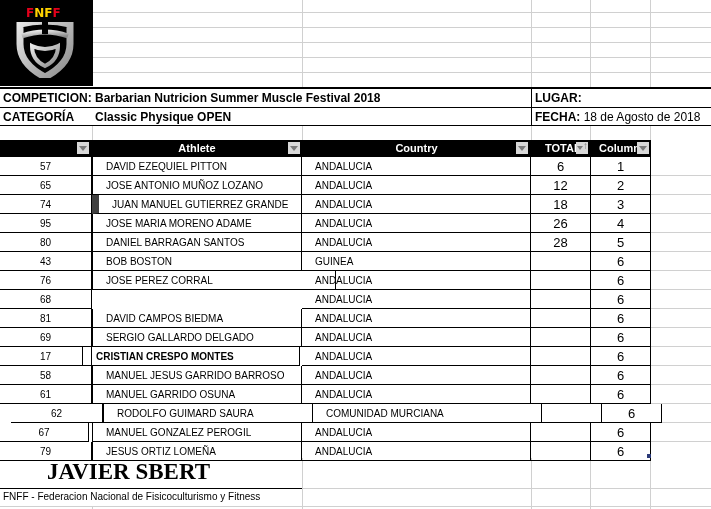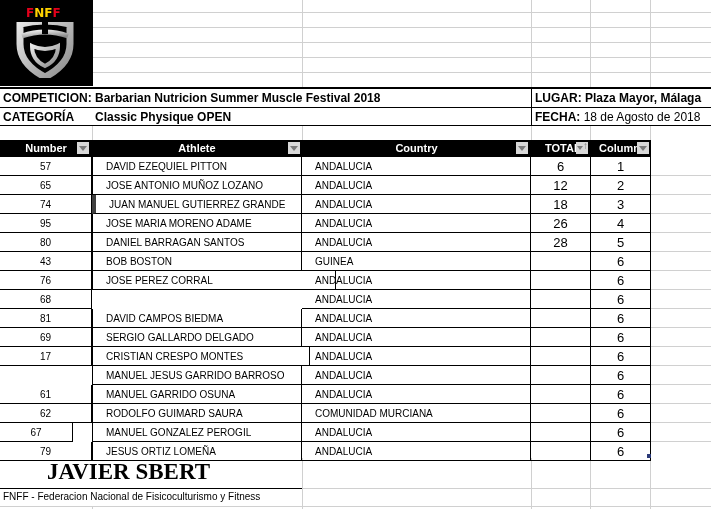--- a/index.html
+++ b/index.html
@@ -107,37 +107,34 @@
 <div class="bline" style="left:0; top:125px; width:711px; height:1px;"></div>
 <div class="bline" style="left:531px; top:87px; width:1px; height:39px;"></div>
 
 <div class="info-row" style="left:3px; top:89px; height:18px;">
   <span>COMPETICION:</span>
 </div>
 <div class="info-row" style="left:95px; top:89px; height:18px;">
   <span>Barbarian Nutricion Summer Muscle Festival 2018</span>
 </div>
 <div class="info-row" style="left:535px; top:89px; height:18px;">
-  <span>LUGAR:</span>&nbsp;<span>Plaza Mayor, Málaga</span>
+  <span>LUGAR:</span>&nbsp;
 </div>
 
 <div class="info-row" style="left:3px; top:108px; height:17px;">
   <span>CATEGORÍA</span>
 </div>
 <div class="info-row" style="left:95px; top:108px; height:17px;">
   <span>Classic Physique OPEN</span>
 </div>
 <div class="info-row" style="left:535px; top:108px; height:17px;">
   <span>FECHA:</span>&nbsp;<span class="normal">18 de Agosto de 2018</span>
 </div>
 
 <div class="thead">
-  <div class="th" style="left:0; width:92px;">
-    <span>Number</span>
-  </div>
   <div class="filter-btn" style="left:77px;"></div>
 
   <div class="th" style="left:92px; width:210px;">
     <span>Athlete</span>
   </div>
   <div class="filter-btn" style="left:288px;"></div>
 
   <div class="th" style="left:302px; width:229px;">
     <span>Country</span>
   </div>
@@ -169,21 +166,21 @@
   </div>
   <div class="tr" style="top:20px;">
     <div class="td num" style="left:0; width:92px;">65</div>
     <div class="td txt" style="left:92px; width:210px; border-left:1px solid #000;">JOSE ANTONIO MUÑOZ LOZANO</div>
     <div class="td txt" style="left:302px; width:229px;">ANDALUCIA</div>
     <div class="td big" style="left:531px; width:60px;">12</div>
     <div class="td big" style="left:591px; width:60px;">2</div>
   </div>
   <div class="tr" style="top:39px;">
     <div class="td num" style="left:0; width:92px;">74</div>
-    <div class="td txt" style="left:92px; width:210px; border-left:4px solid #404040;">JUAN MANUEL GUTIERREZ GRANDE</div>
+    <div class="td txt" style="left:92px; width:210px; border-left:7px solid #404040;">JUAN MANUEL GUTIERREZ GRANDE</div>
     <div class="td txt" style="left:302px; width:229px;">ANDALUCIA</div>
     <div class="td big" style="left:531px; width:60px;">18</div>
     <div class="td big" style="left:591px; width:60px;">3</div>
   </div>
   <div class="tr" style="top:58px;">
     <div class="td num" style="left:0; width:92px;">95</div>
     <div class="td txt" style="left:92px; width:210px; border-left:1px solid #000;">JOSE MARIA MORENO ADAME</div>
     <div class="td txt" style="left:302px; width:229px;">ANDALUCIA</div>
     <div class="td big" style="left:531px; width:60px;">26</div>
     <div class="td big" style="left:591px; width:60px;">4</div>
@@ -224,47 +221,48 @@
   </div>
   <div class="tr" style="top:172px;">
     <div class="td num" style="left:0; width:92px;">69</div>
     <div class="td txt" style="left:92px; width:210px; border-left:1px solid #000;">SERGIO GALLARDO DELGADO</div>
     <div class="td txt" style="left:302px; width:229px;">ANDALUCIA</div>
     <div class="td big" style="left:531px; width:60px;"></div>
     <div class="td big" style="left:591px; width:60px;">6</div>
   </div>
   <div class="tr" style="top:191px;">
     <div class="td num" style="left:0; width:92px;">17</div>
-    <div class="td txt" style="left:92px; width:218px; border-left:1px solid #000;">CRISTIAN CRESPO MONTES</div>
+    <div class="td txt" style="left:82px; width:218px; border-left:1px solid #000;font-weight:bold;">CRISTIAN CRESPO MONTES</div>
     <div class="td txt" style="left:302px; width:229px;">ANDALUCIA</div>
     <div class="td big" style="left:531px; width:60px;"></div>
     <div class="td big" style="left:591px; width:60px;">6</div>
   </div>
   <div class="tr" style="top:210px;">
+    <div class="td num" style="left:0; width:92px;">58</div>
     <div class="td txt" style="left:92px; width:210px; border-left:1px solid #000;">MANUEL JESUS GARRIDO BARROSO</div>
     <div class="td txt" style="left:302px; width:229px;">ANDALUCIA</div>
     <div class="td big" style="left:531px; width:60px;"></div>
     <div class="td big" style="left:591px; width:60px;">6</div>
   </div>
   <div class="tr" style="top:229px;">
     <div class="td num" style="left:0; width:92px;">61</div>
     <div class="td txt" style="left:92px; width:210px; border-left:1px solid #000;">MANUEL GARRIDO OSUNA</div>
     <div class="td txt" style="left:302px; width:229px;">ANDALUCIA</div>
     <div class="td big" style="left:531px; width:60px;"></div>
     <div class="td big" style="left:591px; width:60px;">6</div>
   </div>
-  <div class="tr" style="top:248px;">
+  <div class="tr" style="top:248px;margin-left:11px;">
     <div class="td num" style="left:0; width:92px;">62</div>
     <div class="td txt" style="left:92px; width:210px; border-left:1px solid #000;">RODOLFO GUIMARD SAURA</div>
     <div class="td txt" style="left:302px; width:229px;">COMUNIDAD MURCIANA</div>
     <div class="td big" style="left:531px; width:60px;"></div>
     <div class="td big" style="left:591px; width:60px;">6</div>
   </div>
   <div class="tr" style="top:267px;">
-    <div class="td num" style="left:0; width:73px;">67</div>
+    <div class="td num" style="left:0; width:89px;">67</div>
     <div class="td txt" style="left:92px; width:210px; border-left:1px solid #000;">MANUEL GONZALEZ PEROGIL</div>
     <div class="td txt" style="left:302px; width:229px;">ANDALUCIA</div>
     <div class="td big" style="left:531px; width:60px;"></div>
     <div class="td big" style="left:591px; width:60px;">6</div>
   </div>
   <div class="tr" style="top:286px;">
     <div class="td num" style="left:0; width:92px;">79</div>
     <div class="td txt" style="left:92px; width:210px; border-left:1px solid #000;">JESUS ORTIZ LOMEÑA</div>
     <div class="td txt" style="left:302px; width:229px;">ANDALUCIA</div>
     <div class="td big" style="left:531px; width:60px;"></div>

